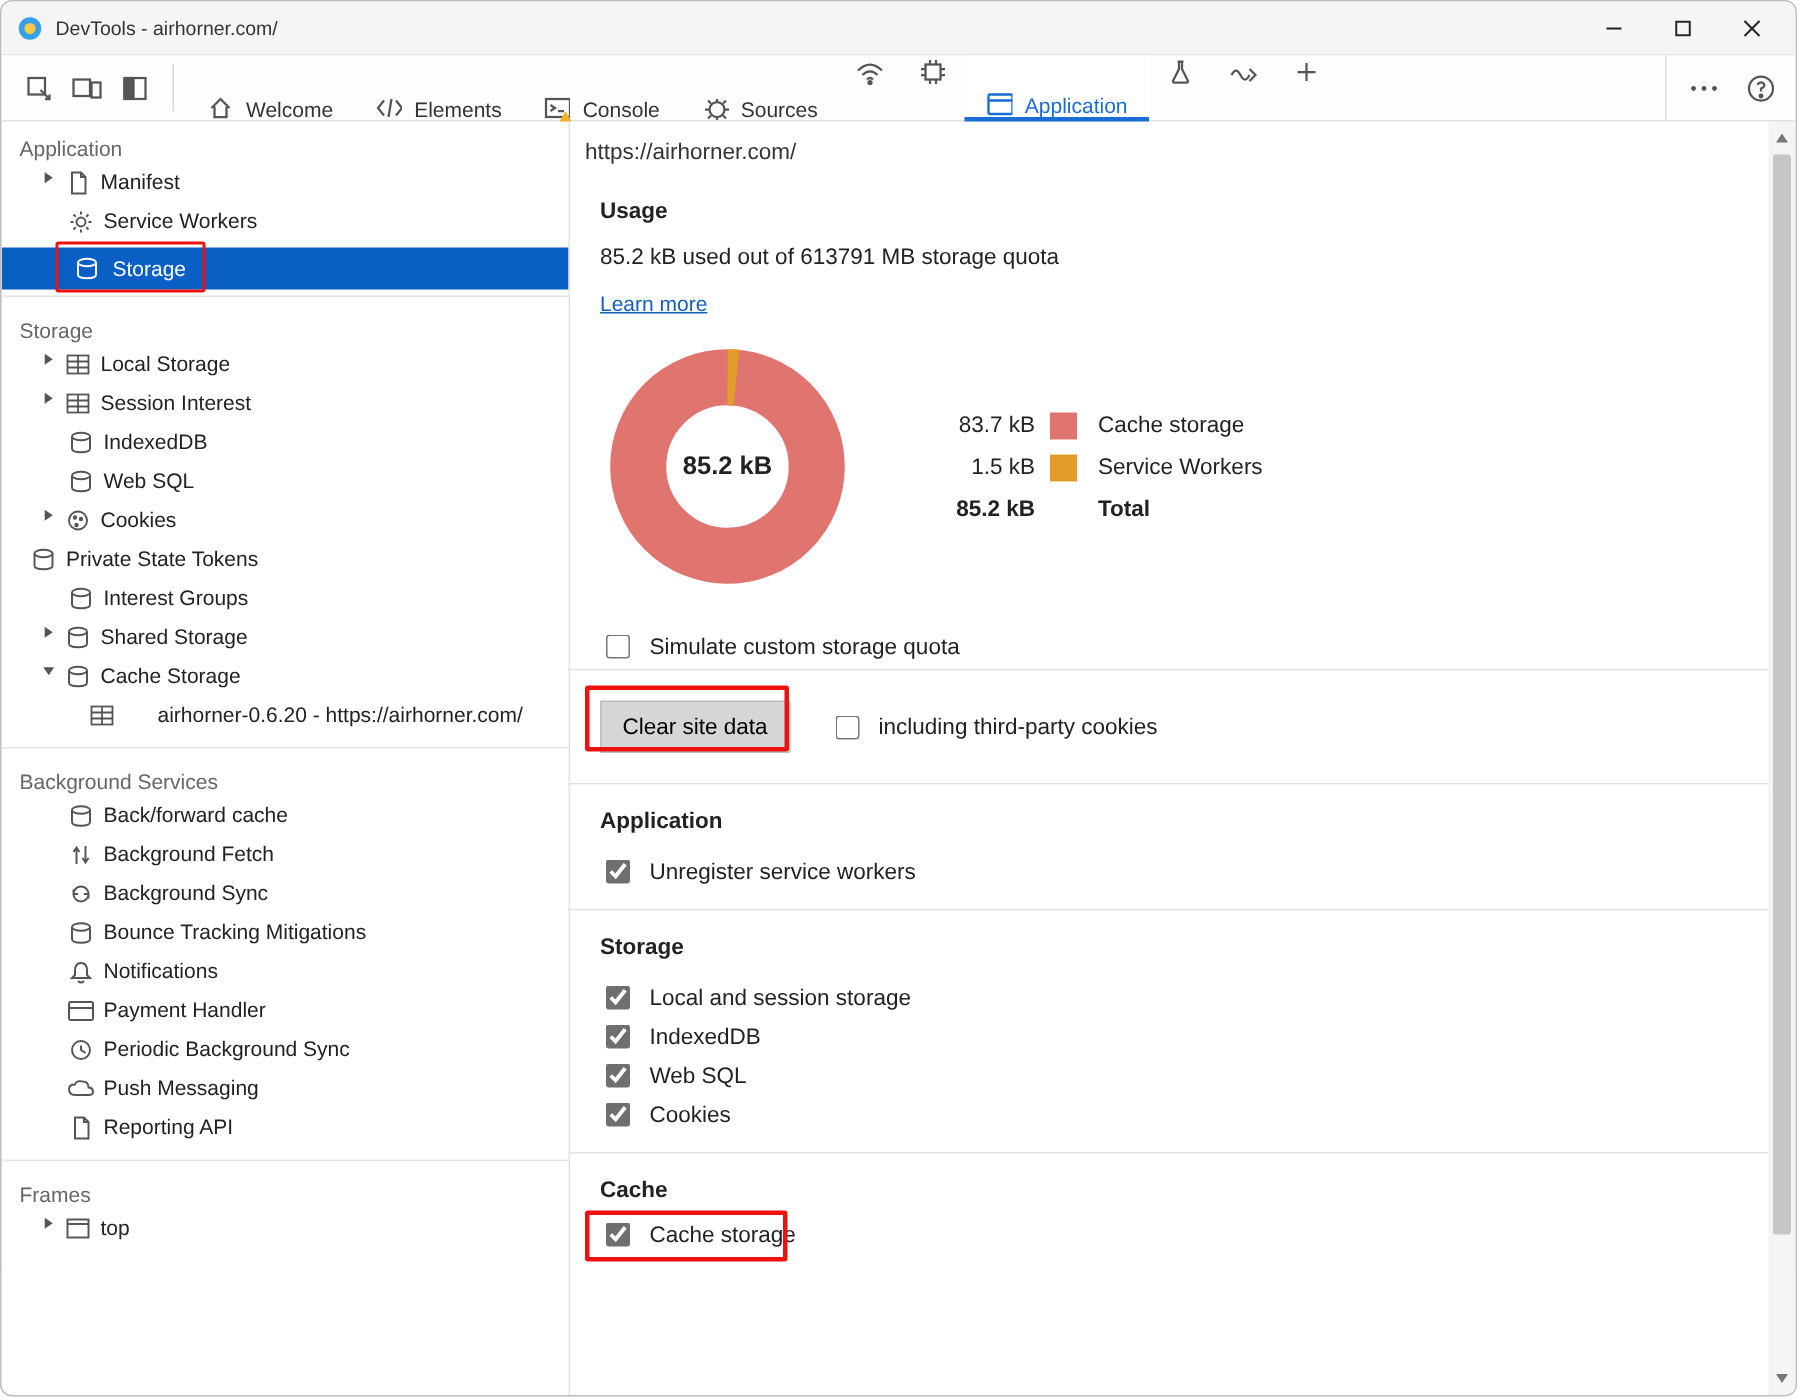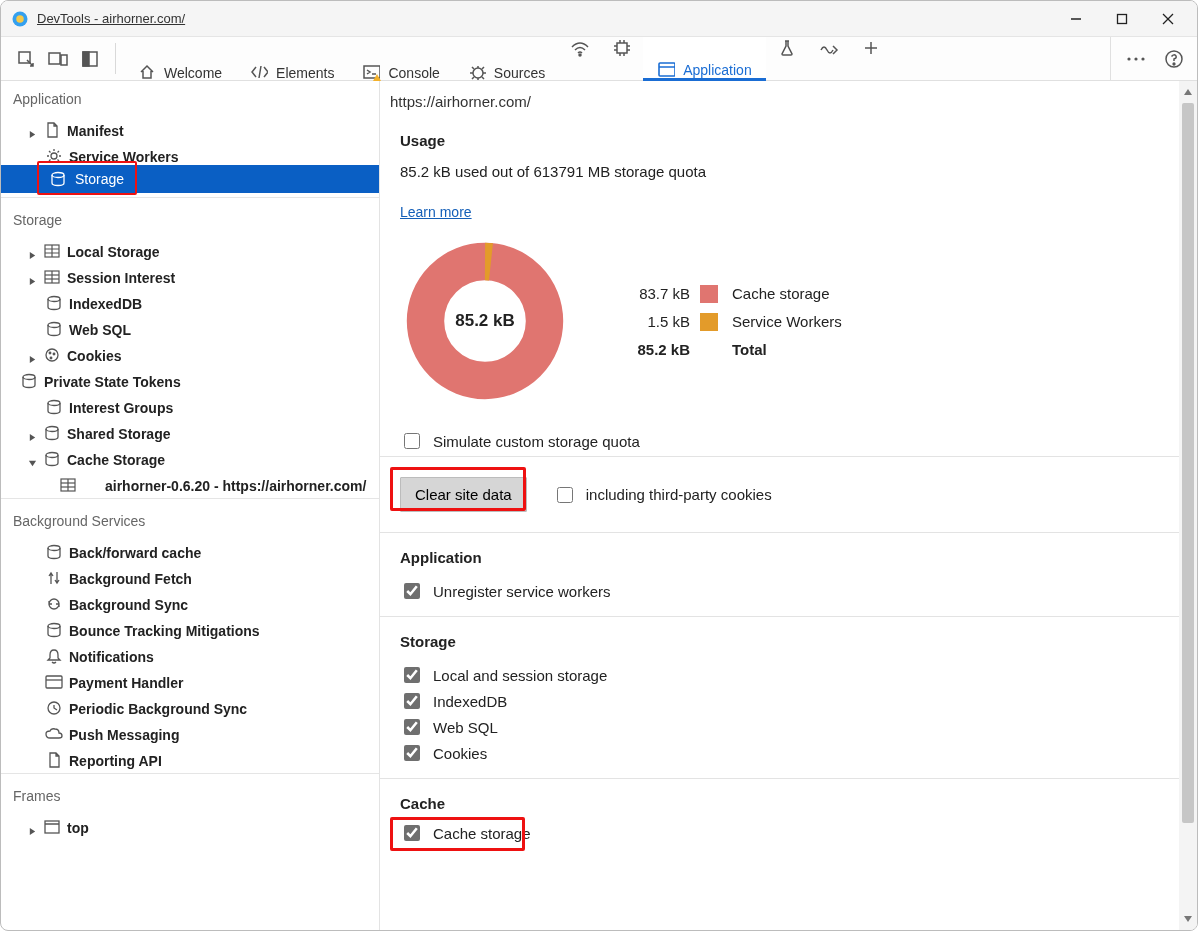--- a/index.html
+++ b/index.html
@@ -27,21 +27,21 @@
     display: flex;
     align-items: center;
     height: 36px;
     padding: 0 6px 0 10px;
     background: #f5f5f5;
     border-bottom: 1px solid #e5e5e5;
   }
   .titlebar .app-icon {
     width: 18px; height: 18px; margin-right: 8px;
   }
-  .titlebar .title { flex: 0 0 auto; font-size: 13px; color: #333; text-decoration: underline; }
+  .titlebar .title { flex: 0 0 auto; font-size: 13px; color: #333; }
   .titlebar .spacer { flex: 1; }
   .winbtn { width: 46px; height: 30px; display:flex;align-items:center;justify-content:center; color:#222; }
   .toolbar {
     display: flex;
     align-items: stretch;
     height: 44px;
     padding-left: 8px;
     background: #fdfdfd;
     border-bottom: 1px solid #e0e0e0;
     position: relative;
@@ -61,41 +61,41 @@
   .tbicon { width:22px;height:22px;display:flex;align-items:center;justify-content:center;color:#555;}
   .toolbar-right { margin-left:auto;display:flex;align-items:center;gap:16px;padding-right:12px;border-left:1px solid #e0e0e0;padding-left:14px;}
   .main {
     flex:1; display:flex; overflow:hidden;
   }
   .sidebar {
     width:379px; border-right:1px solid #e3e3e3; overflow-y:auto; padding-bottom:8px;
   }
   .section-header { padding:10px 12px 6px 12px; color:#666; font-size:14px;}
   .tree-row {
-    display:flex;align-items:flex-end;height:26px;padding-left:12px;gap:6px;font-size:14px;cursor:pointer;font-weight:bold;
+    display:flex;align-items:flex-start;height:26px;padding-left:12px;gap:6px;font-size:14px;cursor:pointer;
   }
   .tree-row.l1 { padding-left: 26px;}
   .tree-row.l2 { padding-left: 58px; gap: 28px;}
   .tri { width:10px;height:10px;display:flex;align-items:center;justify-content:center;color:#555;visibility:hidden;}
   .tri.show { visibility:visible;}
   .tri svg { width:9px;height:9px;}
   .ticon2 { width:18px;height:18px;display:flex;align-items:center;justify-content:center;color:#555;}
   .selected-row {
     background:#0a5fc4;color:#fff;height:28px;display:flex;align-items:center;padding-left:48px;gap:8px;
   }
   .selected-row .ticon2 { color:#fff;}
   .hl-box { position:absolute;border:2.5px solid #e11; border-radius:2px; pointer-events:none;}
   .sidebar-container{position:relative;}
   .sidebar-sep { height:1px; background:#e5e5e5; margin:4px 0;}
   .content { flex:1; position:relative; overflow:hidden;}
   .content-inner { padding: 10px 10px 10px 0; overflow:auto; height:100%;}
   .url { padding:2px 0 6px 10px; font-size:15px; color:#333;}
   .panel { padding:16px 10px 4px 20px; border-bottom:1px solid #e3e3e3;}
   .panel h4 { margin:0 0 14px 0; font-size:15px; font-weight:700;}
-  .usage-line { font-size:15px; color:#222; margin-bottom:24px;}
+  .usage-line { font-size:15px; color:#222; margin-bottom:14px;}
   .link { color:#145fb8; text-decoration:underline; cursor:pointer;}
   .usage-row { display:flex; align-items:center; gap:50px; margin-top:16px;}
   .donut-wrap {position:relative;width:170px;height:170px;}
   .donut-center{position:absolute;top:0;left:0;width:170px;height:170px;display:flex;align-items:center;justify-content:center;font-weight:700;font-size:17px;}
   .legend { display:grid; grid-template-columns:70px 22px auto; row-gap:10px; column-gap:10px; font-size:15px;}
   .legend .val { text-align:right;}
   .legend .sw { width:18px;height:18px;}
   .legend .bold{font-weight:700;}
   .chk-row { display:flex;align-items:center;gap:10px;font-size:15px;margin-top:24px;}
   .chk-row2 { display:flex;align-items:center;gap:10px;font-size:15px;margin:4px 0;}

